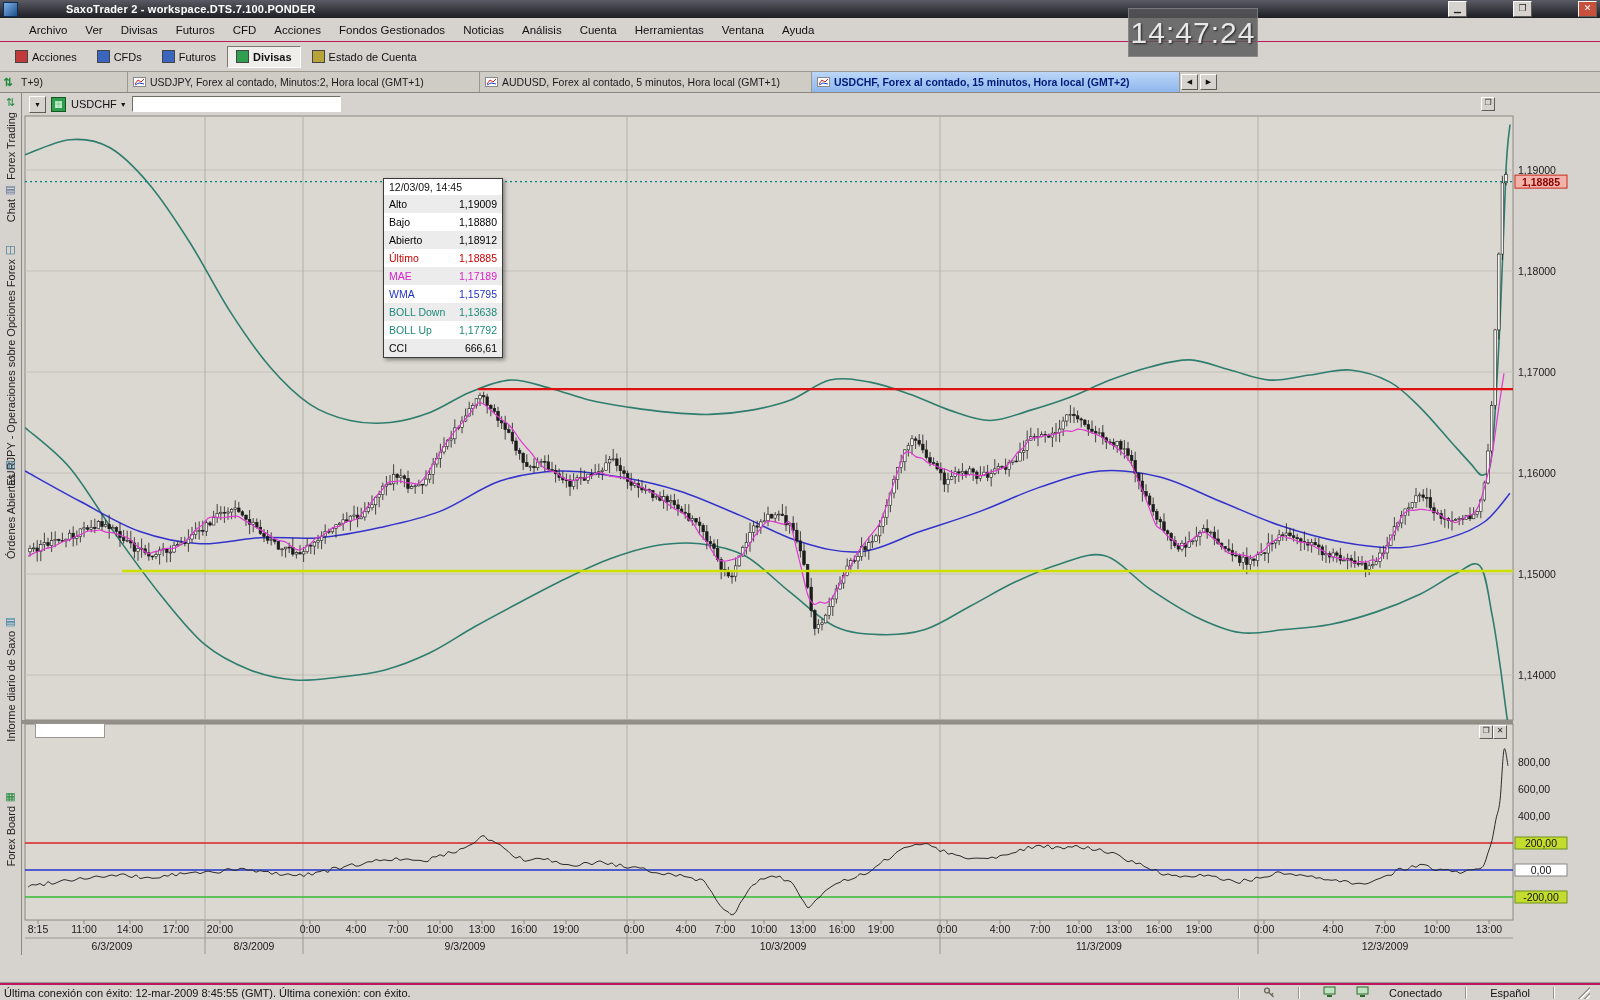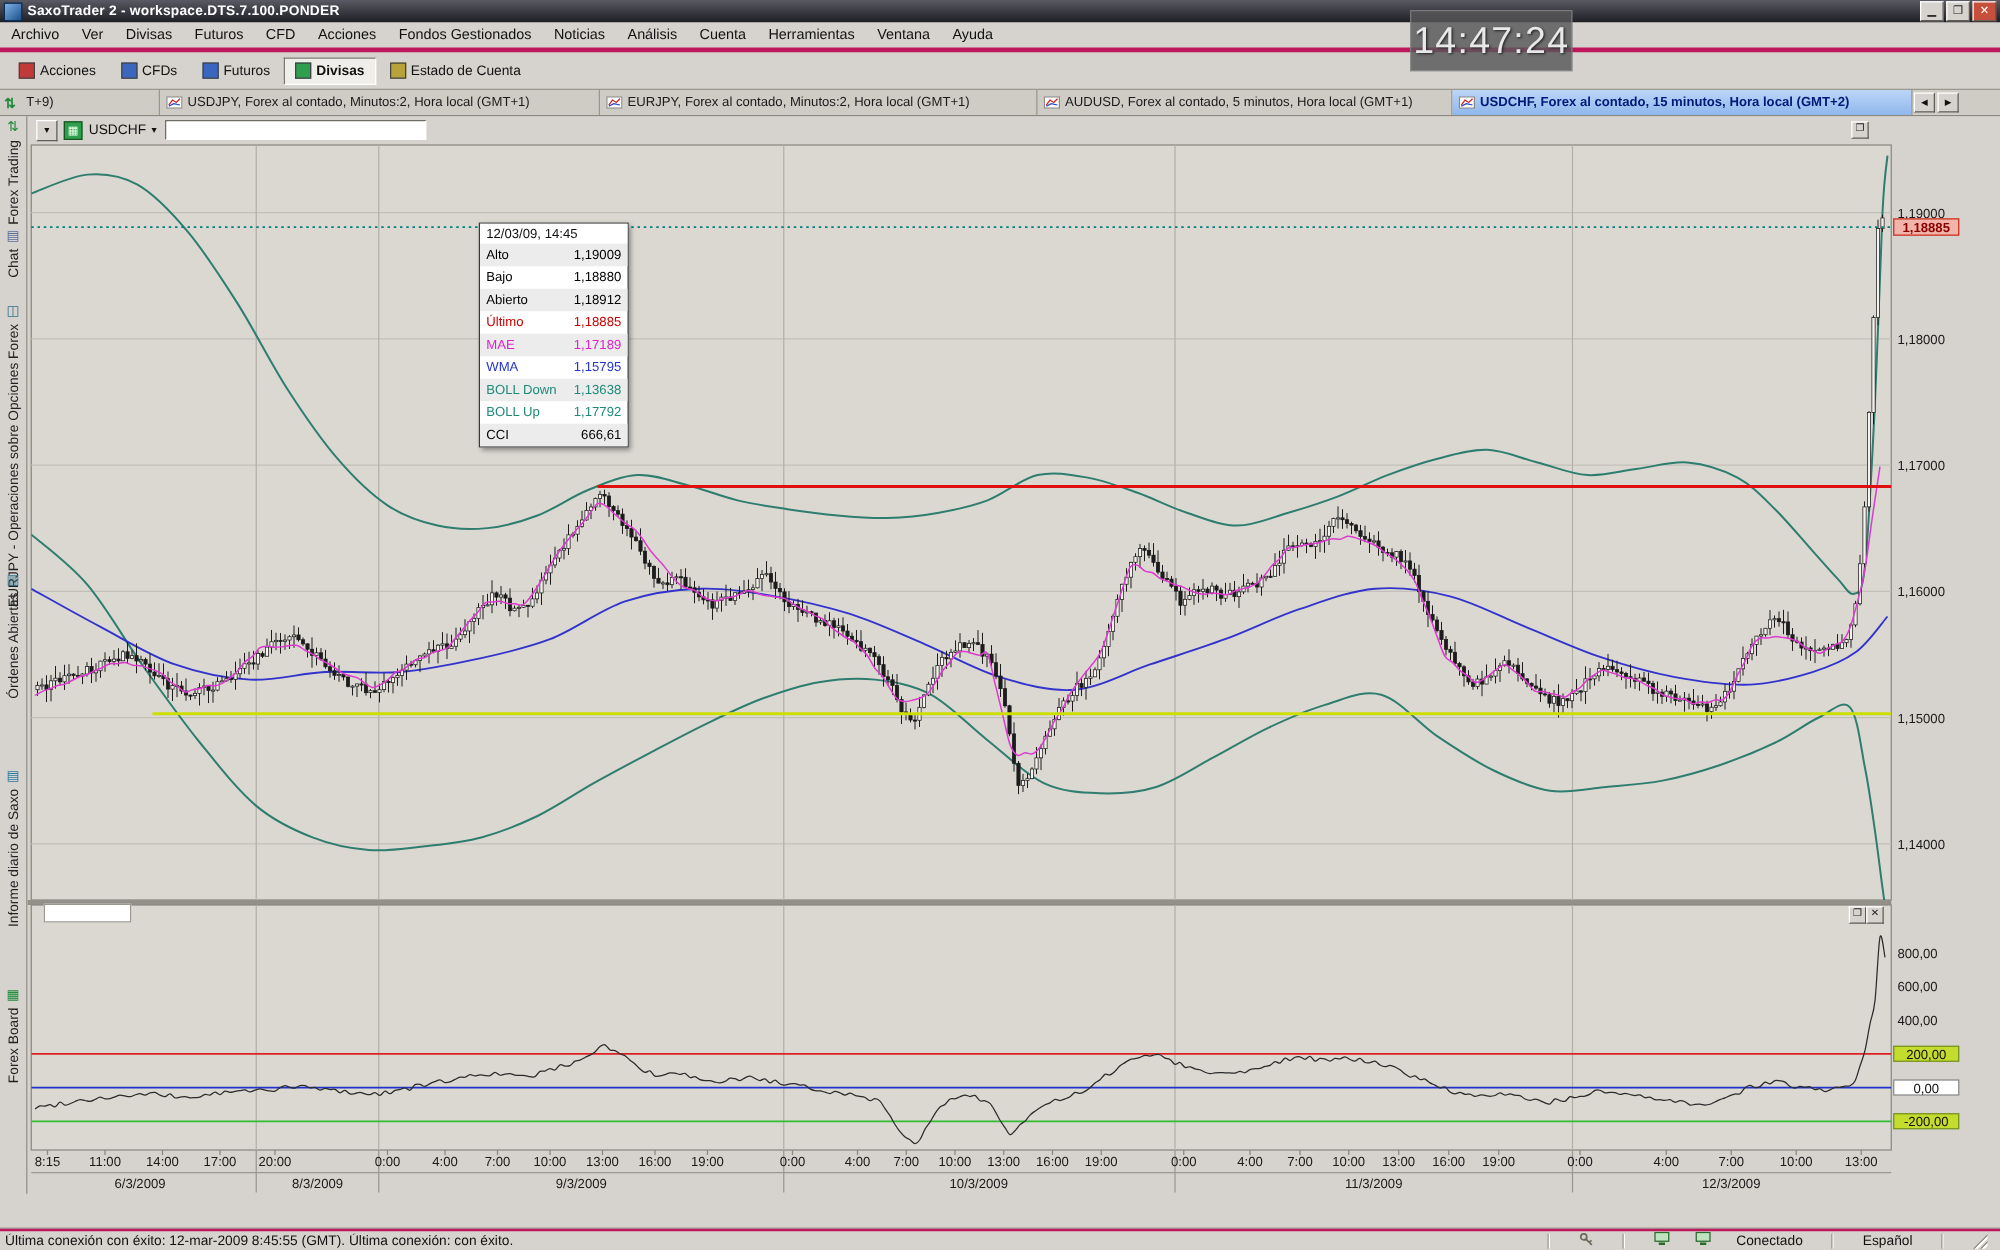--- a/index.html
+++ b/index.html
@@ -1,28 +1,28 @@
 <!DOCTYPE html>
 <html><head>
 <meta charset="utf-8">
 <style>
   html,body{margin:0;padding:0;background:#555;}
   #screen{position:relative;width:1600px;height:1000px;background:#d6d3ce;overflow:hidden;
     font-family:"Liberation Sans",sans-serif;color:#111;-webkit-font-smoothing:antialiased;}
   
   .titlebar{position:absolute;left:0;top:0;width:1600px;height:18px;
-    background:linear-gradient(180deg,#5a5a64,#1d1d24);display:flex;align-items:center;padding:0 3px;box-sizing:border-box;}
+    background:linear-gradient(180deg,#5a5a64,#1d1d24);display:flex;align-items:center;padding:0 3px;box-sizing:border-box;gap:44px;}
   .app-icon{width:13px;height:13px;background:linear-gradient(135deg,#7fb2e8,#1c4f8a);border:1px solid #0c2d55;margin-right:4px;}
   .title-text{color:#fff;font-size:11px;font-weight:bold;letter-spacing:.2px;flex:1;white-space:nowrap;overflow:hidden;}
   .winbtn{width:17px;height:14px;margin-left:2px;font-size:9px;line-height:12px;text-align:center;
     background:#d6d3ce;border:1px solid;border-color:#fff #5f5d56 #5f5d56 #fff;color:#222;}
   .winbtn.close{background:#c6503c;color:#fff;}
   
   .menubar{position:absolute;left:0;top:18px;width:1600px;height:24px;background:#d6d3ce;
-    border-bottom:4px solid #be185d;display:flex;align-items:center;padding-left:0;box-sizing:border-box;}
+    border-bottom:1px solid #be185d;display:flex;align-items:center;padding-left:20px;box-sizing:border-box;}
   .menu-item{font-size:11.5px;padding:3px 9px;white-space:nowrap;}
   
   .toolbar{position:absolute;left:0;top:42px;width:1600px;height:30px;background:#d6d3ce;
     border-bottom:1px solid #9a978f;display:flex;align-items:center;padding-left:6px;box-sizing:border-box;gap:2px;}
   .toolbtn{display:flex;align-items:center;gap:4px;font-size:11px;height:20px;padding:0 8px;
     border:1px solid transparent;white-space:nowrap;}
   .toolbtn .tb-icon{width:11px;height:11px;border:1px solid #444;}
   .toolbtn.active{font-weight:bold;background:#efeeea;border-color:#7a7870 #fff #fff #7a7870;}
   
   .tabstrip{position:absolute;left:0;top:72px;width:1600px;height:21px;background:#cfccc5;
@@ -129,28 +129,20 @@
   <div class="chart-tab" style="width: 112px;">
         <span>T+9)</span>
       </div>
       <div class="chart-tab" style="width: 352px;">
         <svg width="13" height="10">
           <rect x="0.5" y="0.5" width="12" height="9" fill="#fff" stroke="#888"></rect>
           <polyline points="2,7 5,3 8,5 11,2" stroke="#cc2222" stroke-width="1" fill="none"></polyline>
           <polyline points="2,8 6,6 11,7" stroke="#2244cc" stroke-width="1" fill="none"></polyline>
         </svg>
         <span>USDJPY, Forex al contado, Minutos:2, Hora local (GMT+1)</span>
-      </div>
-      <div class="chart-tab" style="width: 350px;">
-        <svg width="13" height="10">
-          <rect x="0.5" y="0.5" width="12" height="9" fill="#fff" stroke="#888"></rect>
-          <polyline points="2,7 5,3 8,5 11,2" stroke="#cc2222" stroke-width="1" fill="none"></polyline>
-          <polyline points="2,8 6,6 11,7" stroke="#2244cc" stroke-width="1" fill="none"></polyline>
-        </svg>
-        <span>EURJPY, Forex al contado, Minutos:2, Hora local (GMT+1)</span>
       </div>
       <div class="chart-tab" style="width: 332px;">
         <svg width="13" height="10">
           <rect x="0.5" y="0.5" width="12" height="9" fill="#fff" stroke="#888"></rect>
           <polyline points="2,7 5,3 8,5 11,2" stroke="#cc2222" stroke-width="1" fill="none"></polyline>
           <polyline points="2,8 6,6 11,7" stroke="#2244cc" stroke-width="1" fill="none"></polyline>
         </svg>
         <span>AUDUSD, Forex al contado, 5 minutos, Hora local (GMT+1)</span>
       </div>
       <div class="chart-tab active" style="width: 368px;">

